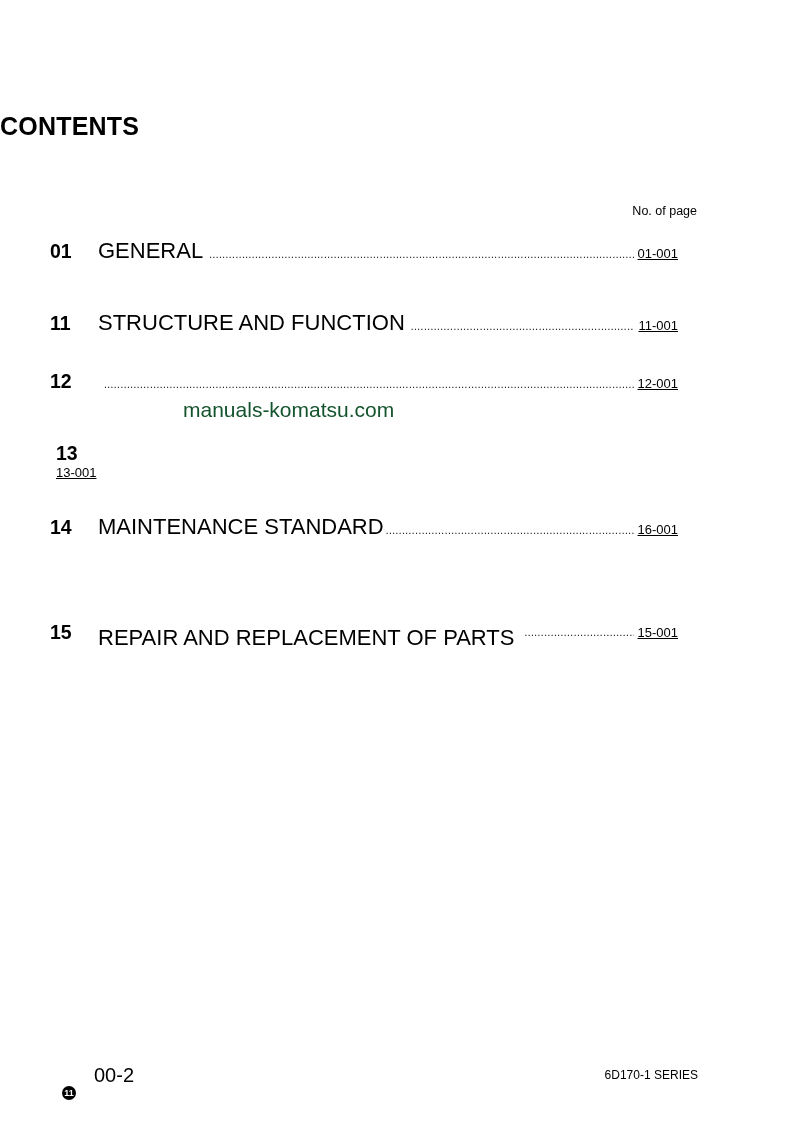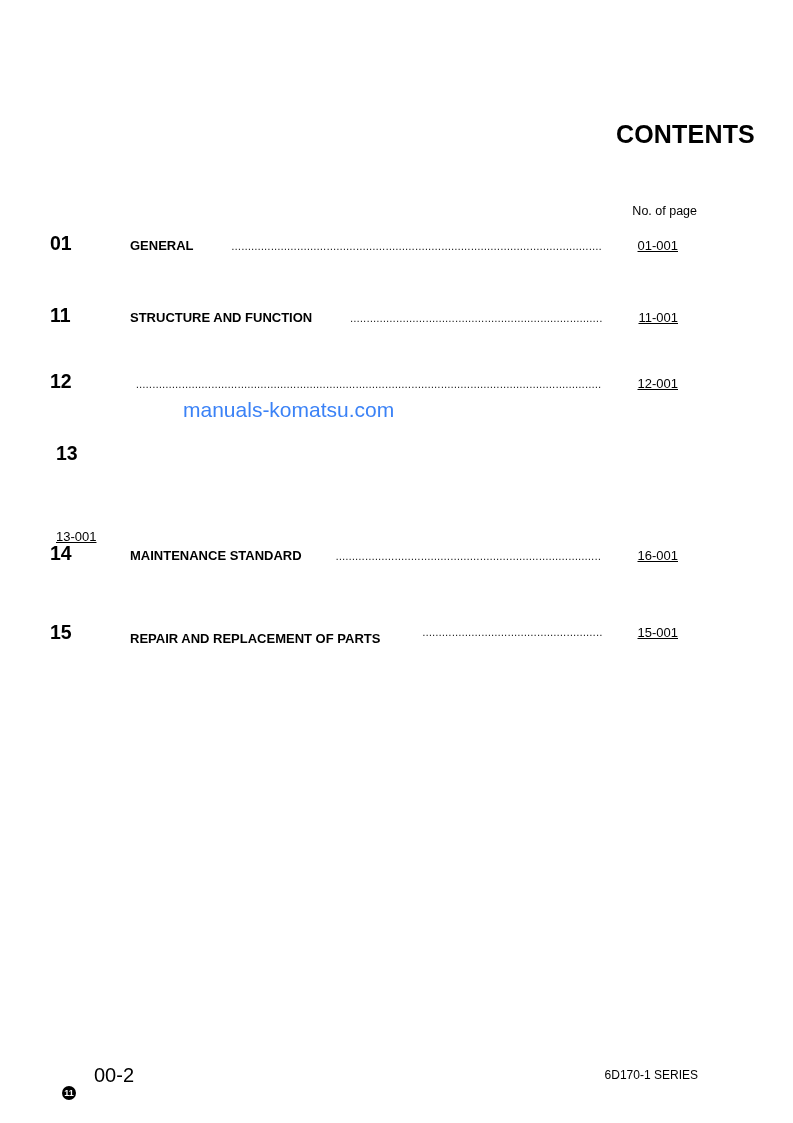--- a/index.html
+++ b/index.html
@@ -1,25 +1,25 @@
 <!DOCTYPE html>
 <html><head>
   <meta charset="utf-8">
   <style>
     html, body { margin: 0; padding: 0; background: #ffffff; }
     body { width: 793px; height: 1123px; position: relative; overflow: hidden; font-family: "Liberation Sans", sans-serif; color: #000; }
-    .title { position: absolute; left: 0; width: 747px; top: 120px; text-align: right; font-weight: bold; font-size: 25px; letter-spacing: 0.2px; padding-left: 8px; }
+    .title { position: absolute; left: 0; width: 747px; top: 112px; text-align: left; font-weight: bold; font-size: 25px; letter-spacing: 0.2px; }
     .col-head { position: absolute; right: 96px; top: 204px; font-size: 12.5px; }
-    .row { position: absolute; left: 50px; width: 628px; height: 24px; display: flex; align-items: baseline; gap: 32px; }
+    .row { position: absolute; left: 50px; width: 628px; height: 24px; display: flex; align-items: baseline; }
     .num { width: 48px; font-weight: bold; font-size: 19.5px; flex: none; }
-    .label { font-weight: bold; font-size: 13px; white-space: nowrap; flex: none; margin-top: 12px; }
+    .label { font-weight: normal; font-size: 22px; white-space: nowrap; flex: none; margin-top: 12px; }
     .dots { flex: 1 1 auto; overflow: hidden; white-space: nowrap; font-size: 10px; margin: 0 4px 0 6px; letter-spacing: 0.5px; }
     .dots::before { content: "........................................................................................................................................................................................................................"; }
     .page { font-size: 13px; flex: none; text-decoration: underline; }
-    .watermark { position: absolute; left: 183px; top: 398px; font-size: 21px; color: #3b82f6; }
+    .watermark { position: absolute; left: 183px; top: 398px; font-size: 21px; color: #14532d; }
     .footer-left { position: absolute; left: 50px; top: 1064px; font-size: 20px; margin-left: 44px; }
     .rev { position: absolute; left: 62px; top: 1086px; width: 14px; height: 14px; border-radius: 50%; background: #000; color: #fff; font-size: 9px; font-weight: bold; text-align: center; line-height: 14px; }
     .footer-right { position: absolute; right: 95px; top: 1068px; font-size: 12px; }
   </style>
 </head>
 <body>
 
 <div class="title">CONTENTS</div>
 <div class="col-head">No. of page</div>
 
@@ -44,21 +44,21 @@
 </div>
 
 <div class="watermark">manuals-komatsu.com</div>
 
 <div class="row" style="top:442px;flex-direction:column;">
   <span class="num">13</span>
   <span class="dots"></span>
   <span class="page">13-001</span>
 </div>
 
-<div class="row" style="top:536px;">
+<div class="row" style="top:502px;">
   <span class="num">14</span>
   <span class="label">MAINTENANCE STANDARD</span>
   <span class="dots" style="margin-left:2px;"></span>
   <span class="page">16-001</span>
 </div>
 
 <div class="row" style="top:620px;align-items:center;">
   <span class="num">15</span>
   <span class="label">REPAIR AND REPLACEMENT OF PARTS</span>
   <span class="dots" style="margin-left:10px;"></span>

